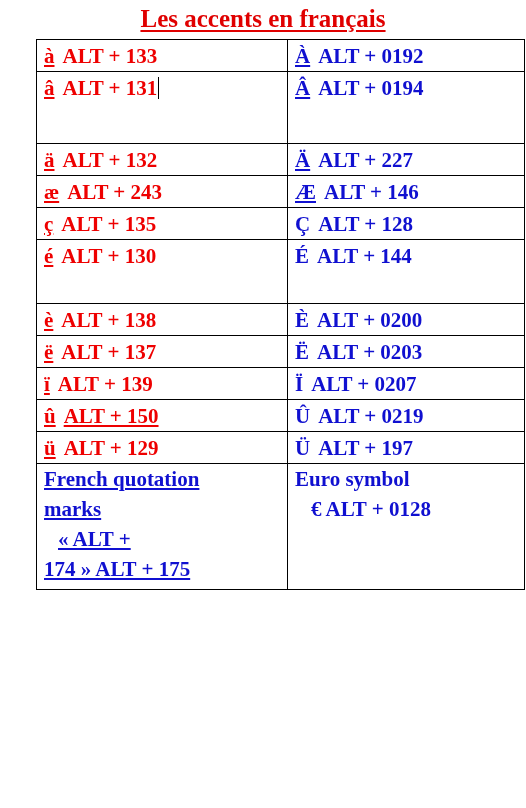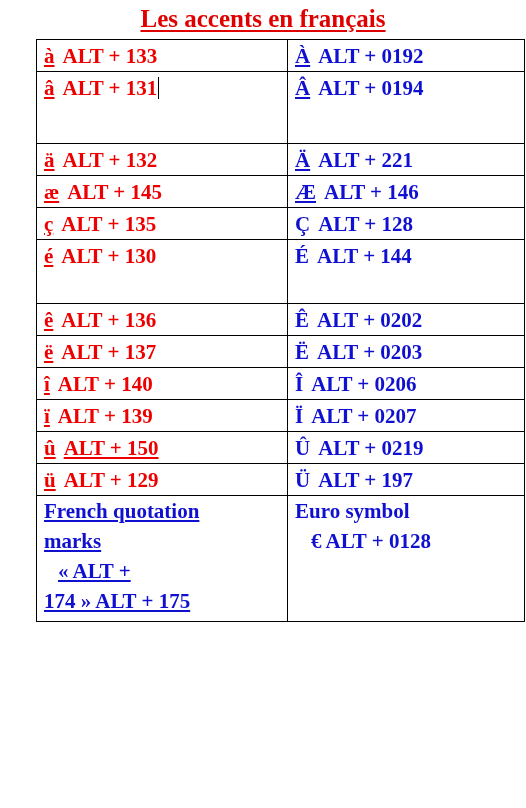--- a/index.html
+++ b/index.html
@@ -126,28 +126,28 @@
         </td>
     </tr>
 
     <tr class="r-std">
       <td>
           <span class="cell-inner">
         <span class="red u letter">ä</span><span class="gap-sm"></span><span class="red">ALT + 132</span></span>
         </td>
       <td>
           <span class="cell-inner">
-        <span class="blue u letter">Ä</span><span class="gap-sm"></span><span class="blue">ALT + 221</span></span>
-        </td>
-    </tr>
-
-    <tr class="r-std">
-      <td>
-          <span class="cell-inner">
-        <span class="red u letter">æ</span><span class="gap-sm"></span><span class="red">ALT + 145</span></span>
+        <span class="blue u letter">Ä</span><span class="gap-sm"></span><span class="blue">ALT + 227</span></span>
+        </td>
+    </tr>
+
+    <tr class="r-std">
+      <td>
+          <span class="cell-inner">
+        <span class="red u letter">æ</span><span class="gap-sm"></span><span class="red">ALT + 243</span></span>
         </td>
       <td>
           <span class="cell-inner">
         <span class="blue u letter">Æ</span><span class="gap-sm"></span><span class="blue">ALT + 146</span></span>
         </td>
     </tr>
 
     <tr class="r-std">
       <td>
           <span class="cell-inner">
@@ -163,53 +163,43 @@
       <td>
           <span class="cell-inner">
         <span class="red u letter">é</span><span class="gap-sm"></span><span class="red">ALT + 130</span></span>
         </td>
       <td>
           <span class="cell-inner">
         <span class="blue letter">É</span><span class="gap-sm"></span><span class="blue">ALT + 144</span></span>
         </td>
     </tr>
 
-
-    <tr class="r-std">
-      <td>
-          <span class="cell-inner">
-        <span class="red u letter">ê</span><span class="gap-sm"></span><span class="red">ALT + 136</span></span>
-        </td>
-      <td>
-          <span class="cell-inner">
-        <span class="blue letter">Ê</span><span class="gap-sm"></span><span class="blue">ALT + 0202</span></span>
-        </td>
-    </tr>
+    <tr class="r-std">
+      <td>
+          <span class="cell-inner">
+        <span class="red u letter">è</span><span class="gap-sm"></span><span class="red">ALT + 138</span></span>
+        </td>
+      <td>
+          <span class="cell-inner">
+        <span class="blue letter">È</span><span class="gap-sm"></span><span class="blue">ALT + 0200</span></span>
+        </td>
+    </tr>
+
 
     <tr class="r-std">
       <td>
           <span class="cell-inner">
         <span class="red u letter">ë</span><span class="gap-sm"></span><span class="red">ALT + 137</span></span>
         </td>
       <td>
           <span class="cell-inner">
         <span class="blue letter">Ë</span><span class="gap-sm"></span><span class="blue">ALT + 0203</span></span>
         </td>
     </tr>
 
-    <tr class="r-std">
-      <td>
-          <span class="cell-inner">
-        <span class="red u letter">î</span><span class="gap-sm"></span><span class="red">ALT + 140</span></span>
-        </td>
-      <td>
-          <span class="cell-inner">
-        <span class="blue letter">Î</span><span class="gap-sm"></span><span class="blue">ALT + 0206</span></span>
-        </td>
-    </tr>
 
     <tr class="r-std">
       <td>
           <span class="cell-inner">
         <span class="red u letter">ï</span><span class="gap-sm"></span><span class="red">ALT + 139</span></span>
         </td>
       <td>
           <span class="cell-inner">
         <span class="blue letter">Ï</span><span class="gap-sm"></span><span class="blue">ALT + 0207</span></span>
         </td>

